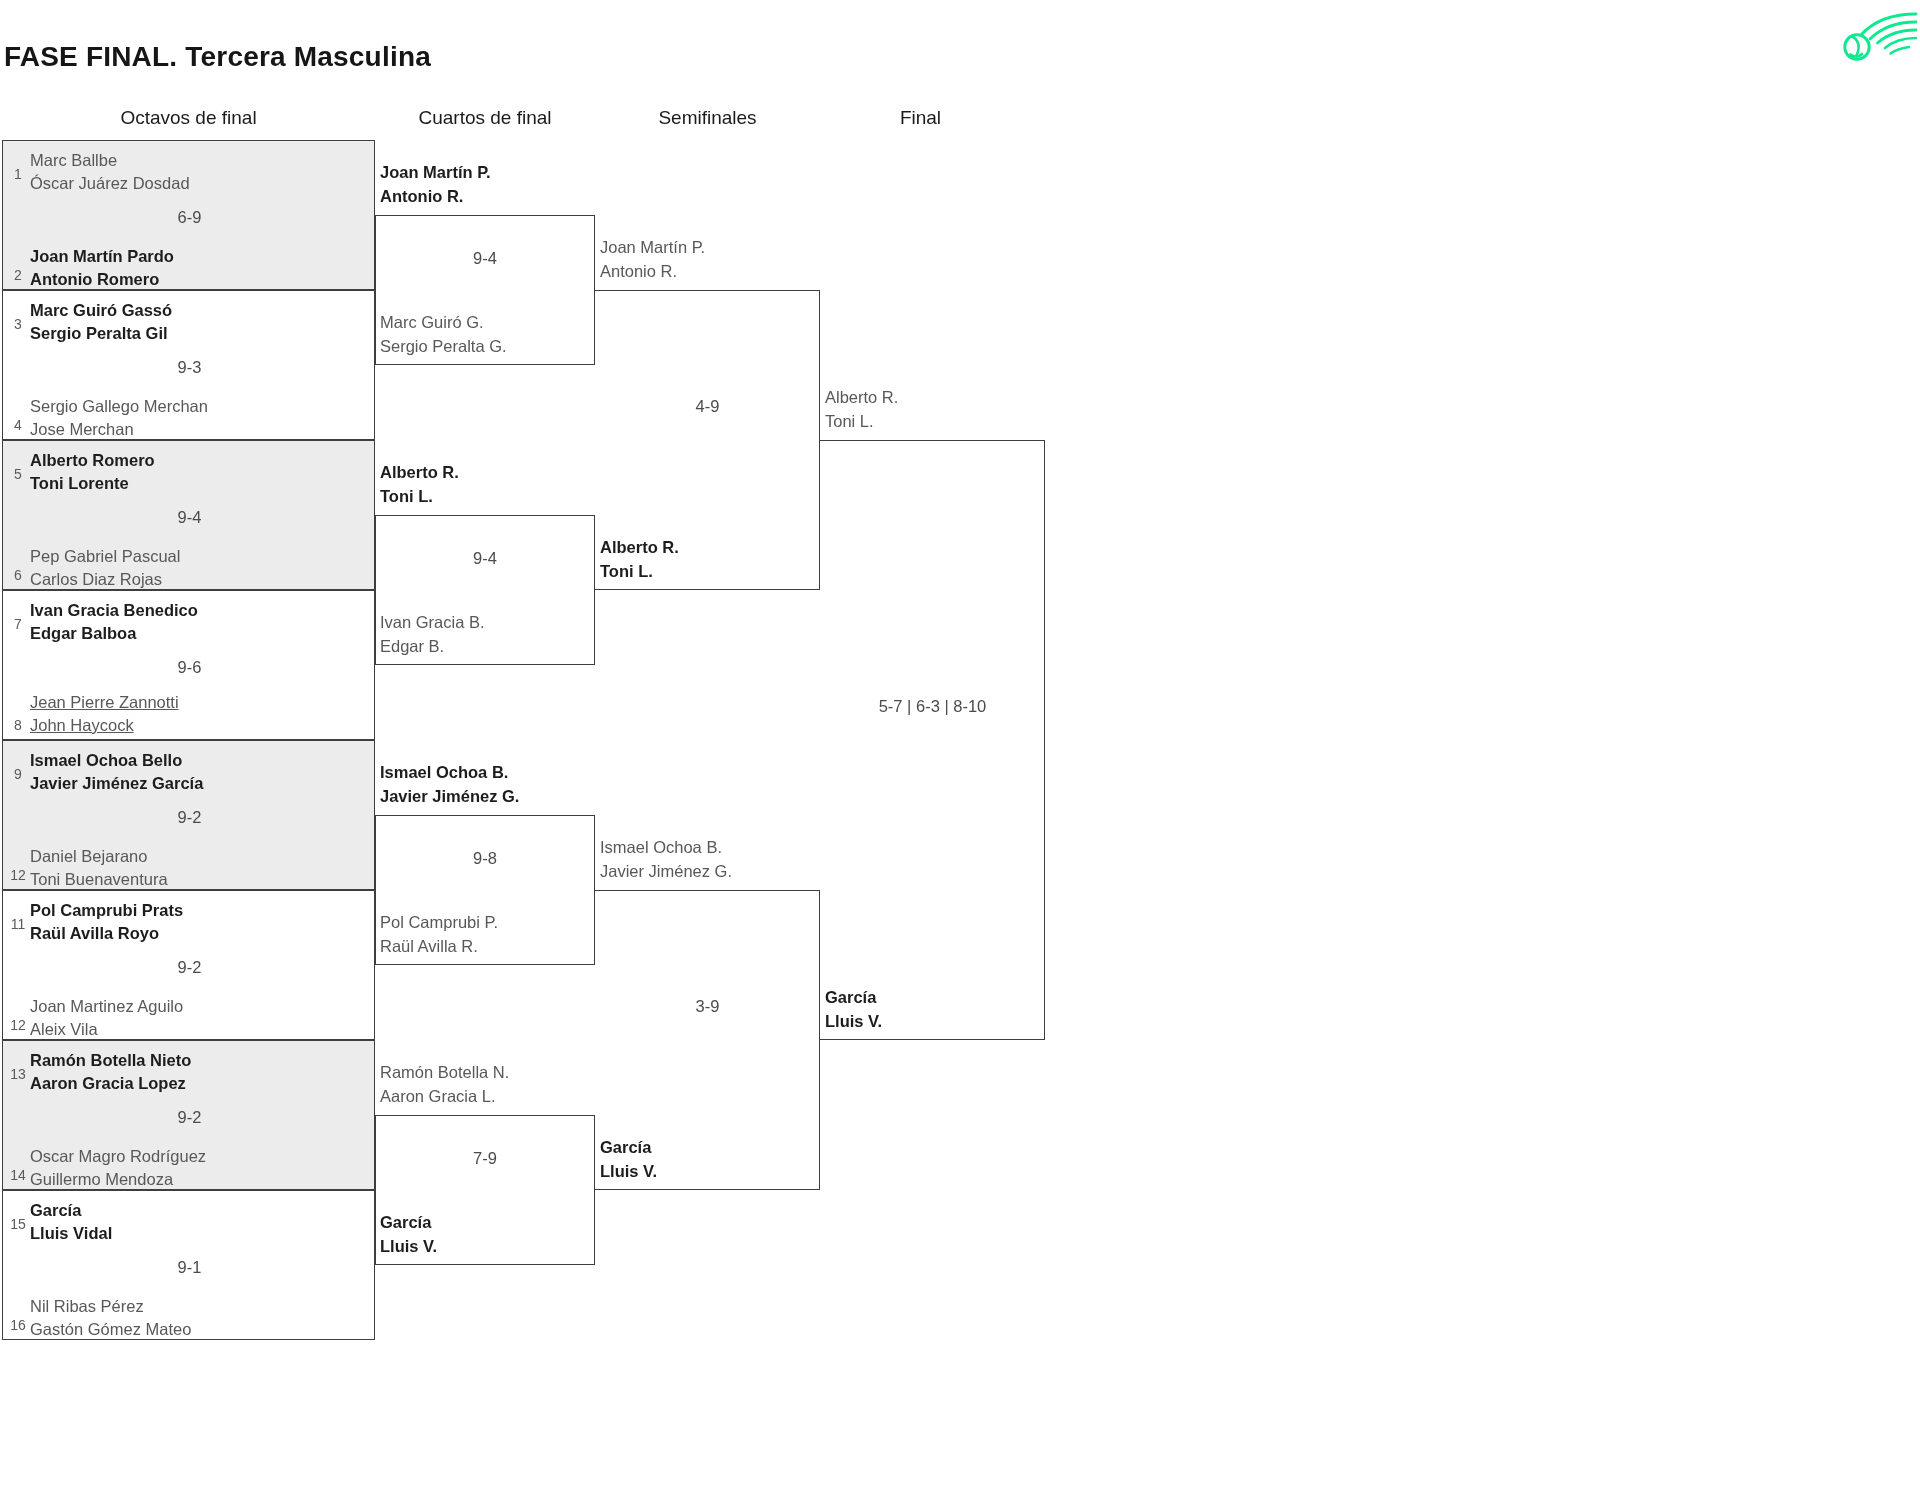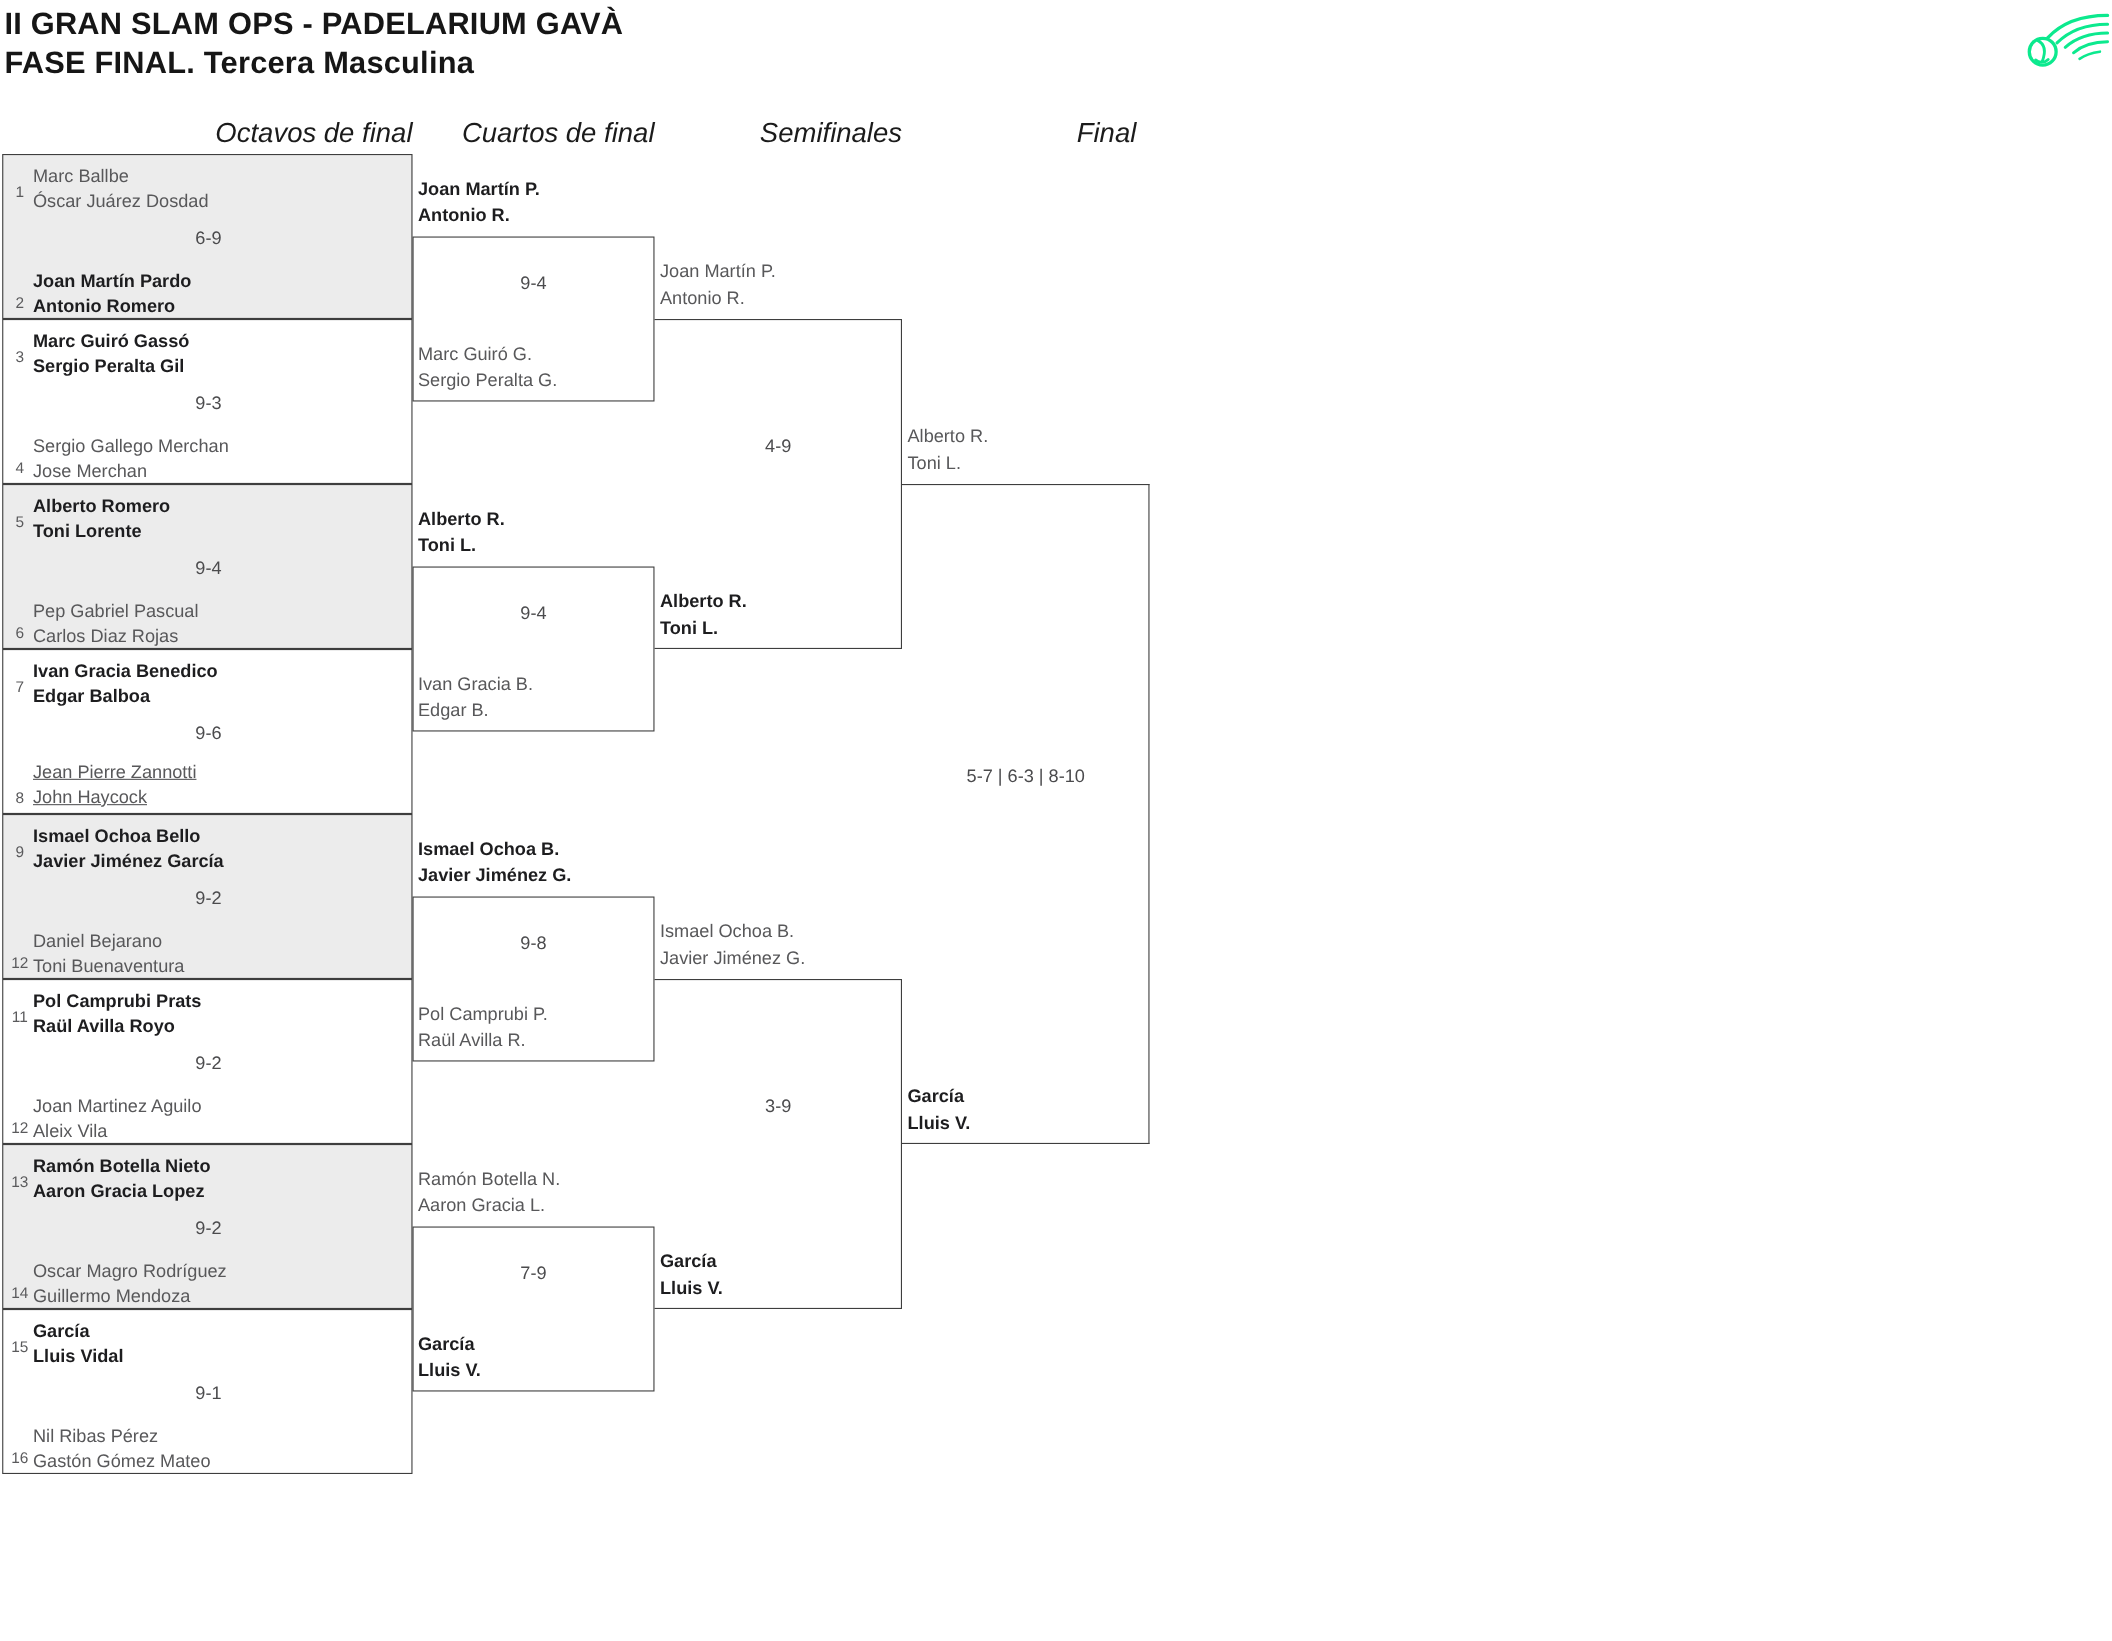--- a/index.html
+++ b/index.html
@@ -1,19 +1,19 @@
 <!DOCTYPE html>
 <html><head>
 <meta charset="utf-8">
 <style>
   html,body{margin:0;padding:0;background:#fff;}
   #page{position:relative;width:1920px;height:1492px;background:#fff;overflow:hidden;
         font-family:"Liberation Sans", sans-serif;color:#1d1d1f;}
   .title{position:absolute;left:4px;font-size:28px;font-weight:700;color:#161616;letter-spacing:.2px;white-space:nowrap;}
-  .colhead{position:absolute;top:107px;font-size:25px;font-weight:500;color:#1b1b1b;text-align:right;font-style:italic;}
+  .colhead{position:absolute;top:107px;font-size:19px;font-weight:500;color:#1b1b1b;text-align:center;}
   
   .om{position:absolute;left:2px;width:373px;height:150px;border:1px solid #3e3e3e;box-sizing:border-box;background:#fff;}
   .om.shade{background:#ececec;}
   .seed{position:absolute;left:4px;width:22px;text-align:center;font-size:14px;line-height:18px;color:#5a5a5c;}
   .names{position:absolute;left:27px;font-size:16.5px;line-height:23px;white-space:nowrap;}
   .oscore,.qscore,.sscore,.fscore{position:absolute;text-align:center;font-size:16.5px;line-height:20px;color:#4b4b4d;}
   .oscore{width:373px;}
   .qscore{left:375px;width:220px;}
   .sscore{left:595px;width:225px;}
   .fscore{left:820px;width:225px;}
@@ -24,21 +24,20 @@
   .lbl{position:absolute;font-size:16.5px;line-height:24px;white-space:nowrap;}
   .win{font-weight:700;color:#1d1d1f;}
   .lose{font-weight:400;color:#58585a;}
   .logo{position:absolute;left:1842px;top:10px;width:76px;height:58px;}
 </style>
 </head>
 <body>
 
 <div id="page">
 
-  <div class="title" style="top:6px;">II GRAN SLAM OPS - PADELARIUM GAVÀ</div>
   <div class="title" style="top:41px;">FASE FINAL. Tercera Masculina</div>
 
   <svg class="logo" viewBox="0 0 76 58" fill="none" stroke="#0CE98E" stroke-width="3" stroke-linecap="round">
     <circle cx="15" cy="37" r="12.2"></circle>
     <path d="M 10 26.5 C 17 30 18.5 36 14.5 46" stroke-width="2.6"></path>
     <path d="M 8.5 44.5 C 12 47.5 17 47 20 44" stroke-width="2.6"></path>
     <path d="M 74 4  C 46 4 30 13 19.5 24.5"></path>
     <path d="M 74 12 C 52 12 38 19 28 29" stroke-width="2.8"></path>
     <path d="M 74 20 C 56 20 44.5 25 35.5 33" stroke-width="2.8"></path>
     <path d="M 74 28 C 60 28 50 32 43 38" stroke-width="2.6"></path>

